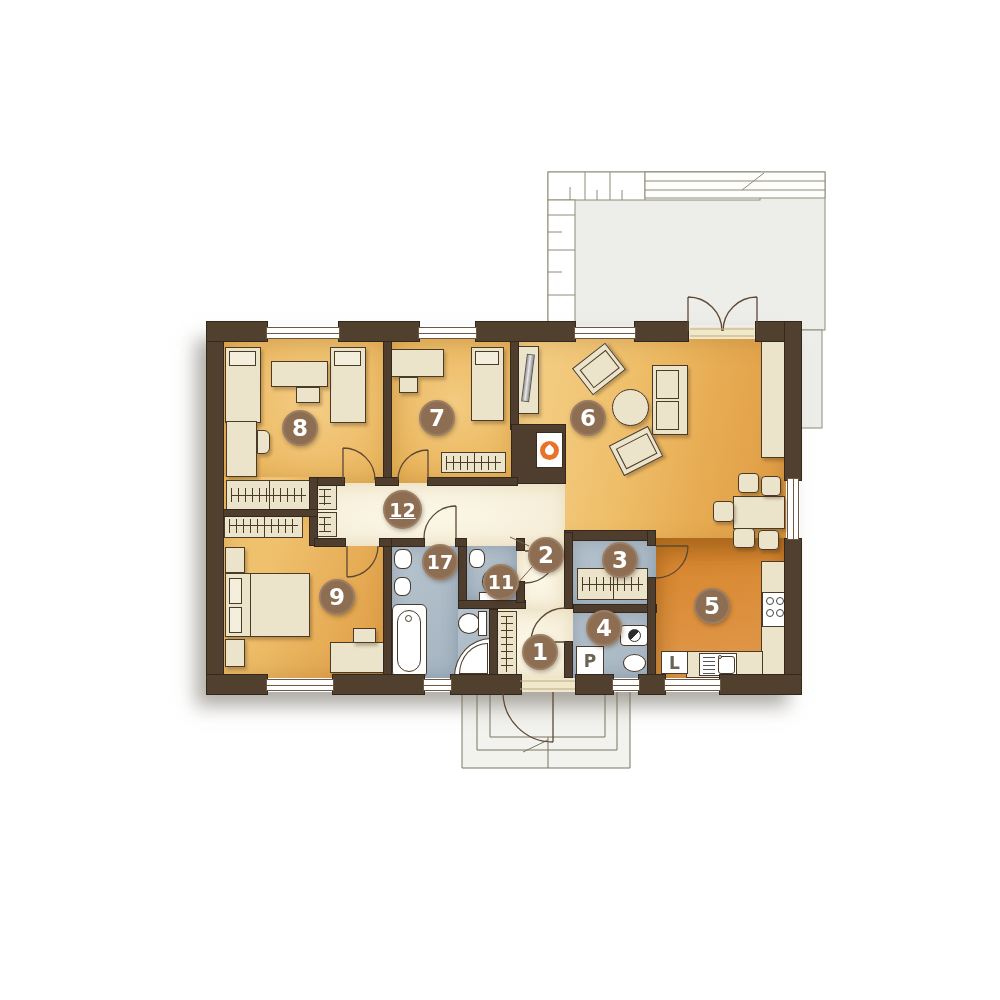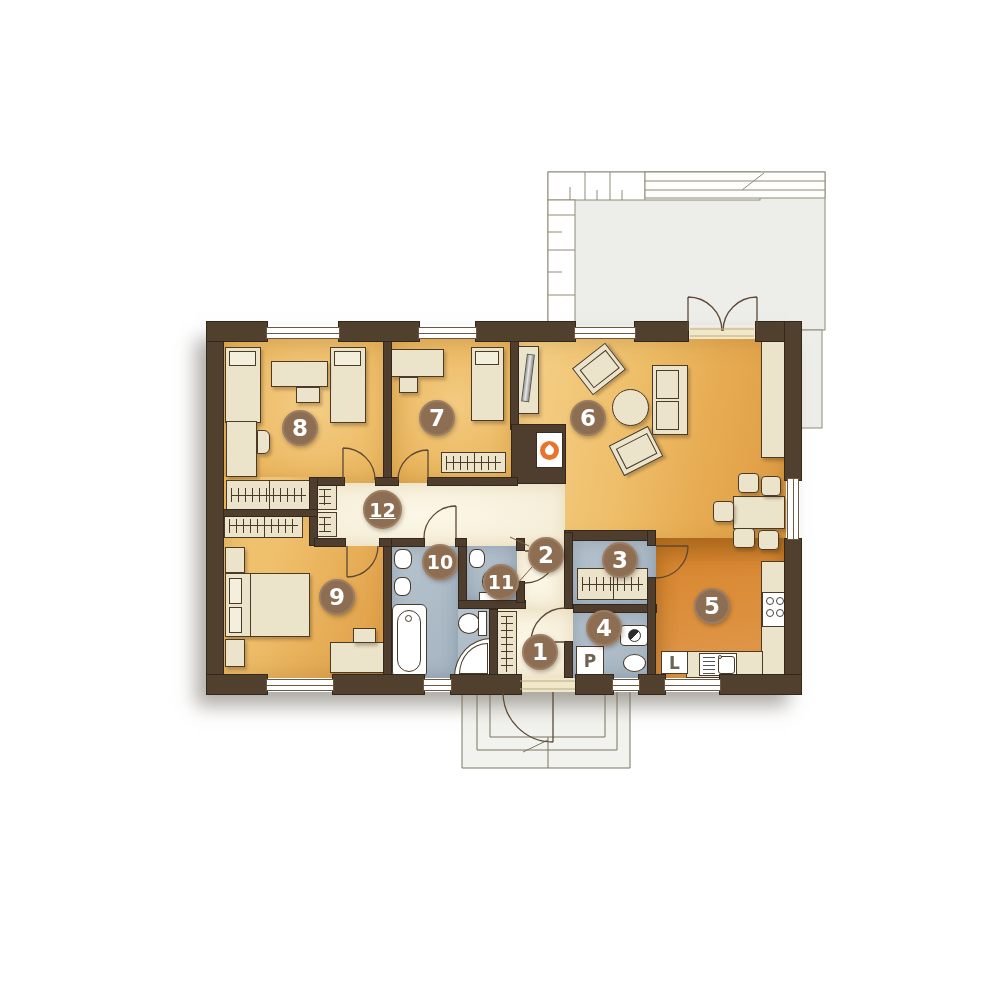--- a/index.html
+++ b/index.html
@@ -320,22 +320,22 @@
   <div class="abs badge" style="left:419px;top:400px;">
       <span>7</span>
     </div>
   <div class="abs badge" style="left:282px;top:410px;">
       <span>8</span>
     </div>
   <div class="abs badge" style="left:319px;top:579px;">
       <span>9</span>
     </div>
   <div class="abs badge two" style="left:422px;top:544px;">
-      <span>10</span>
+      <span>17</span>
     </div>
   <div class="abs badge two" style="left:483px;top:564px;">
       <span>11</span>
     </div>
-  <div class="abs badge two" style="left:363px;top:490px;width:39px;height:39px;text-decoration:underline;">
+  <div class="abs badge two" style="left:383px;top:490px;width:39px;height:39px;text-decoration:underline;">
       <span>12</span>
     </div>
 
 </div>
 
 </body></html>

